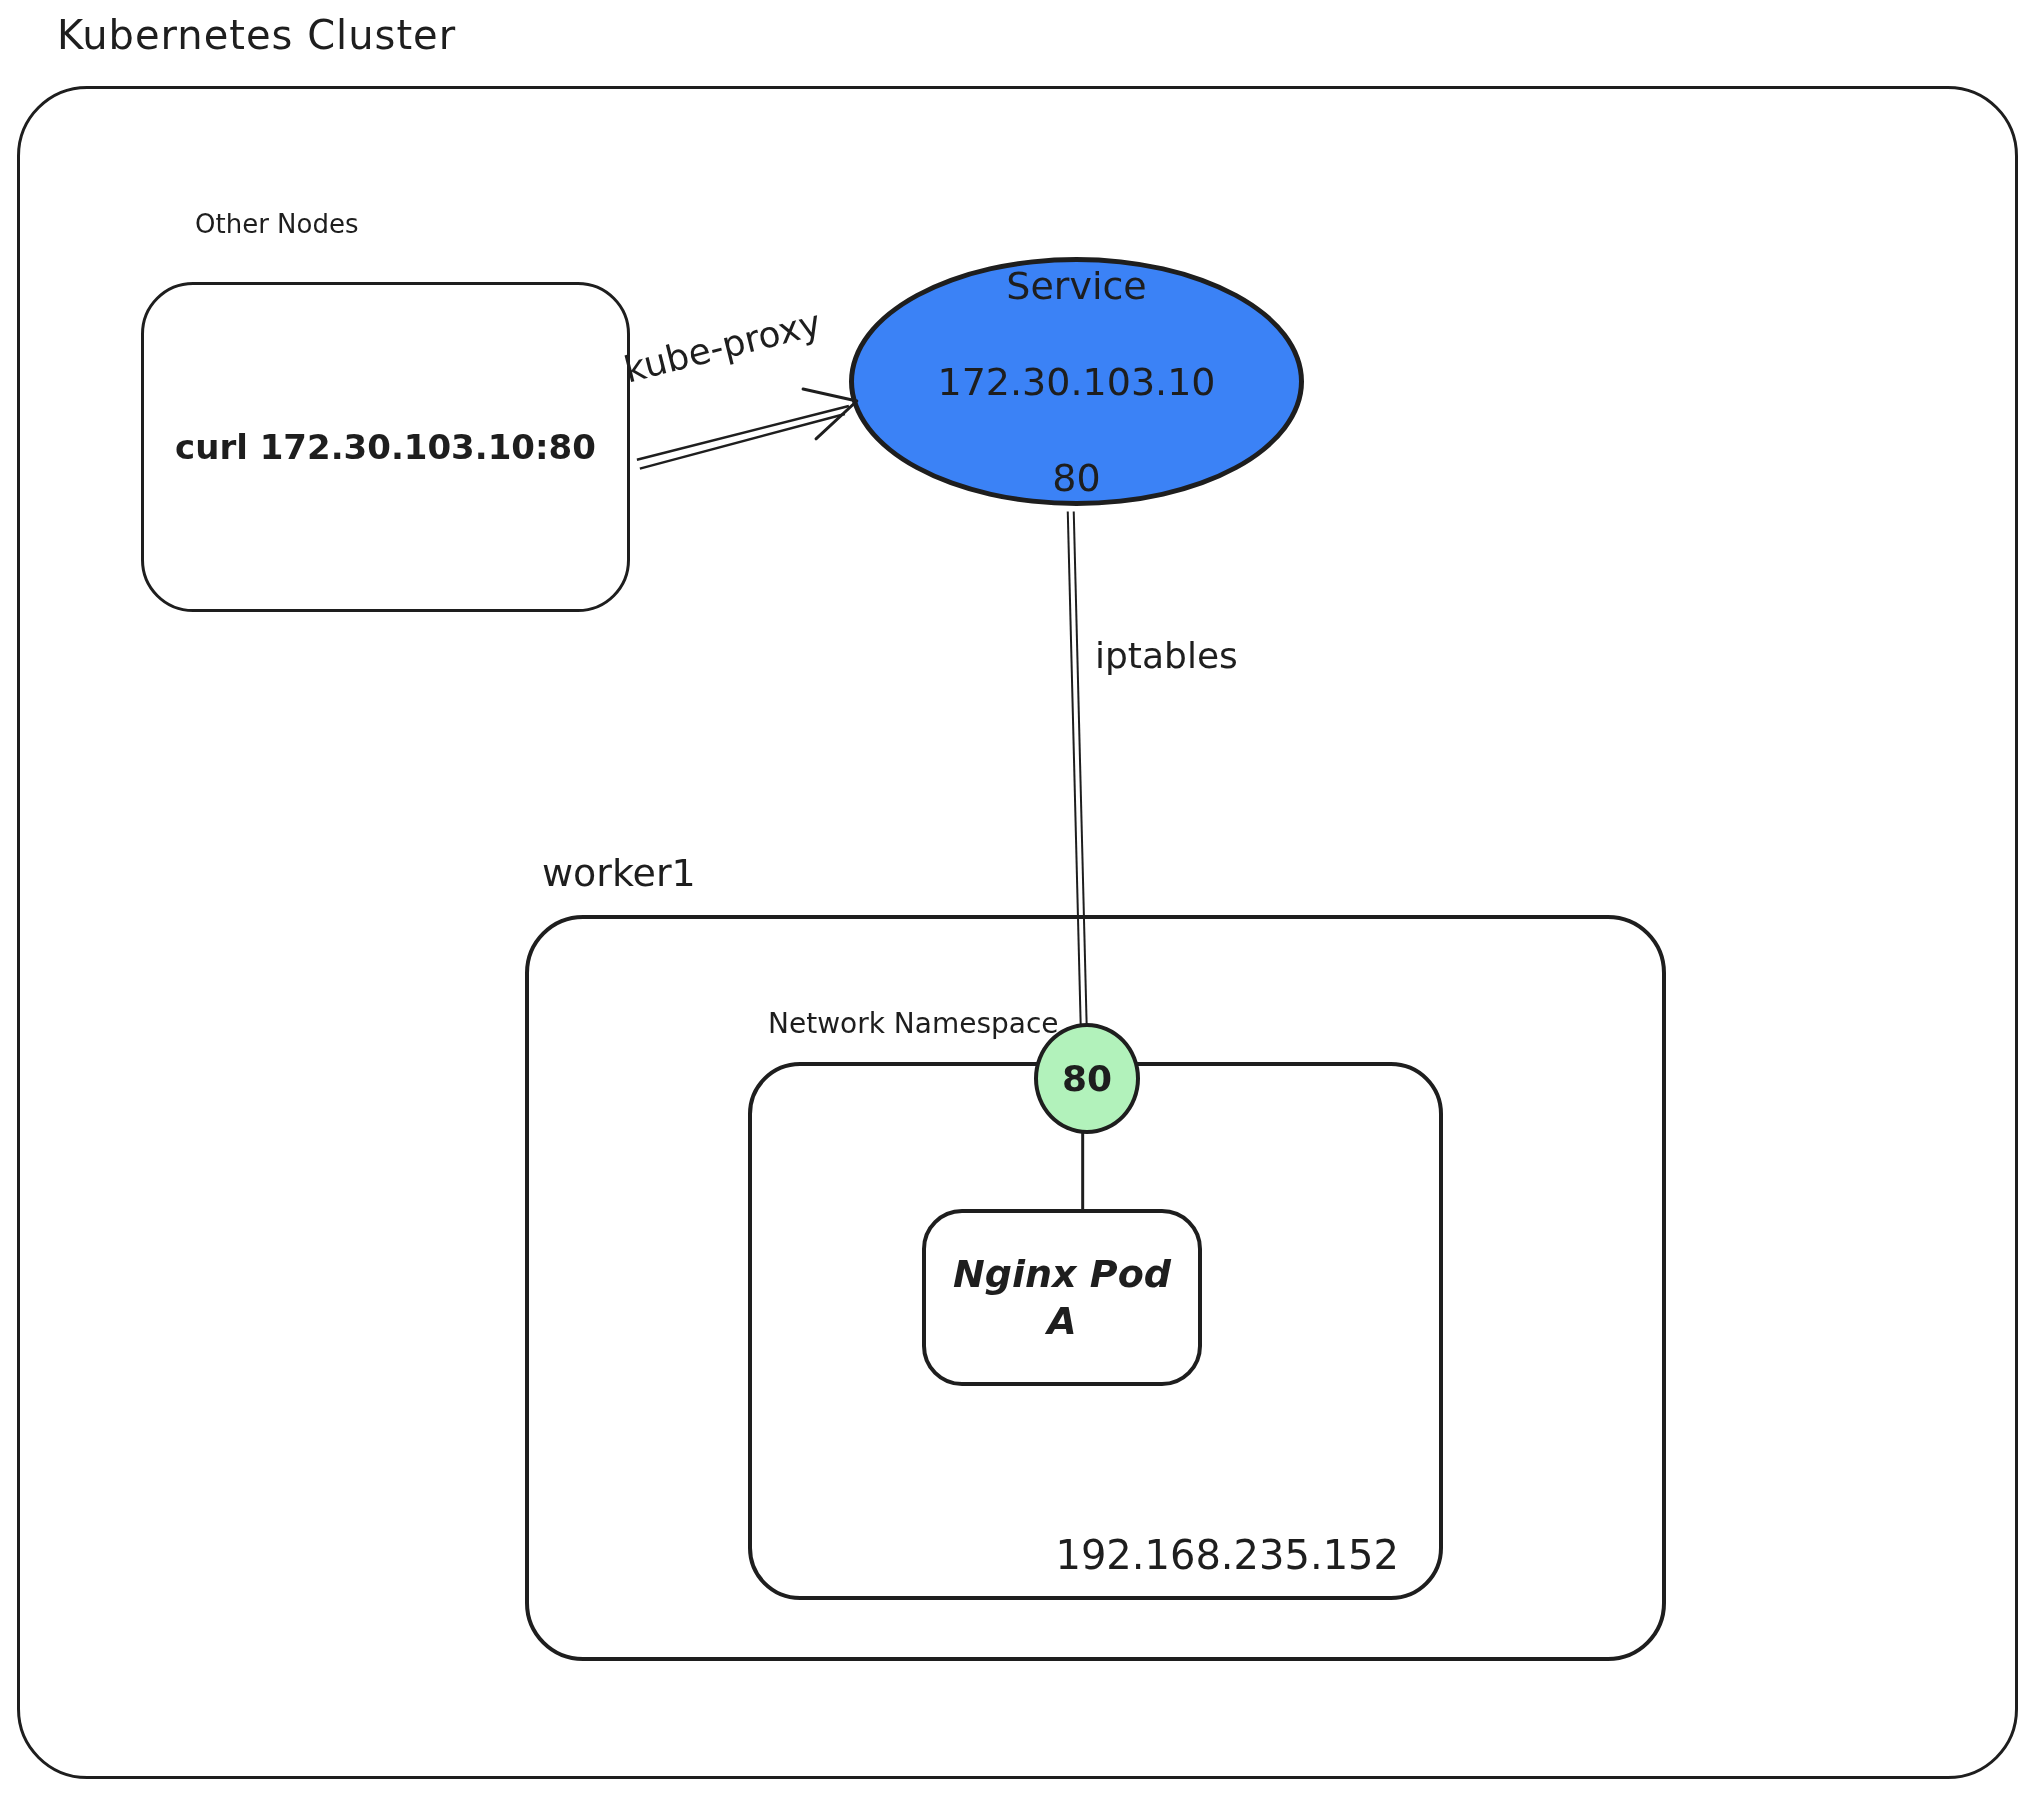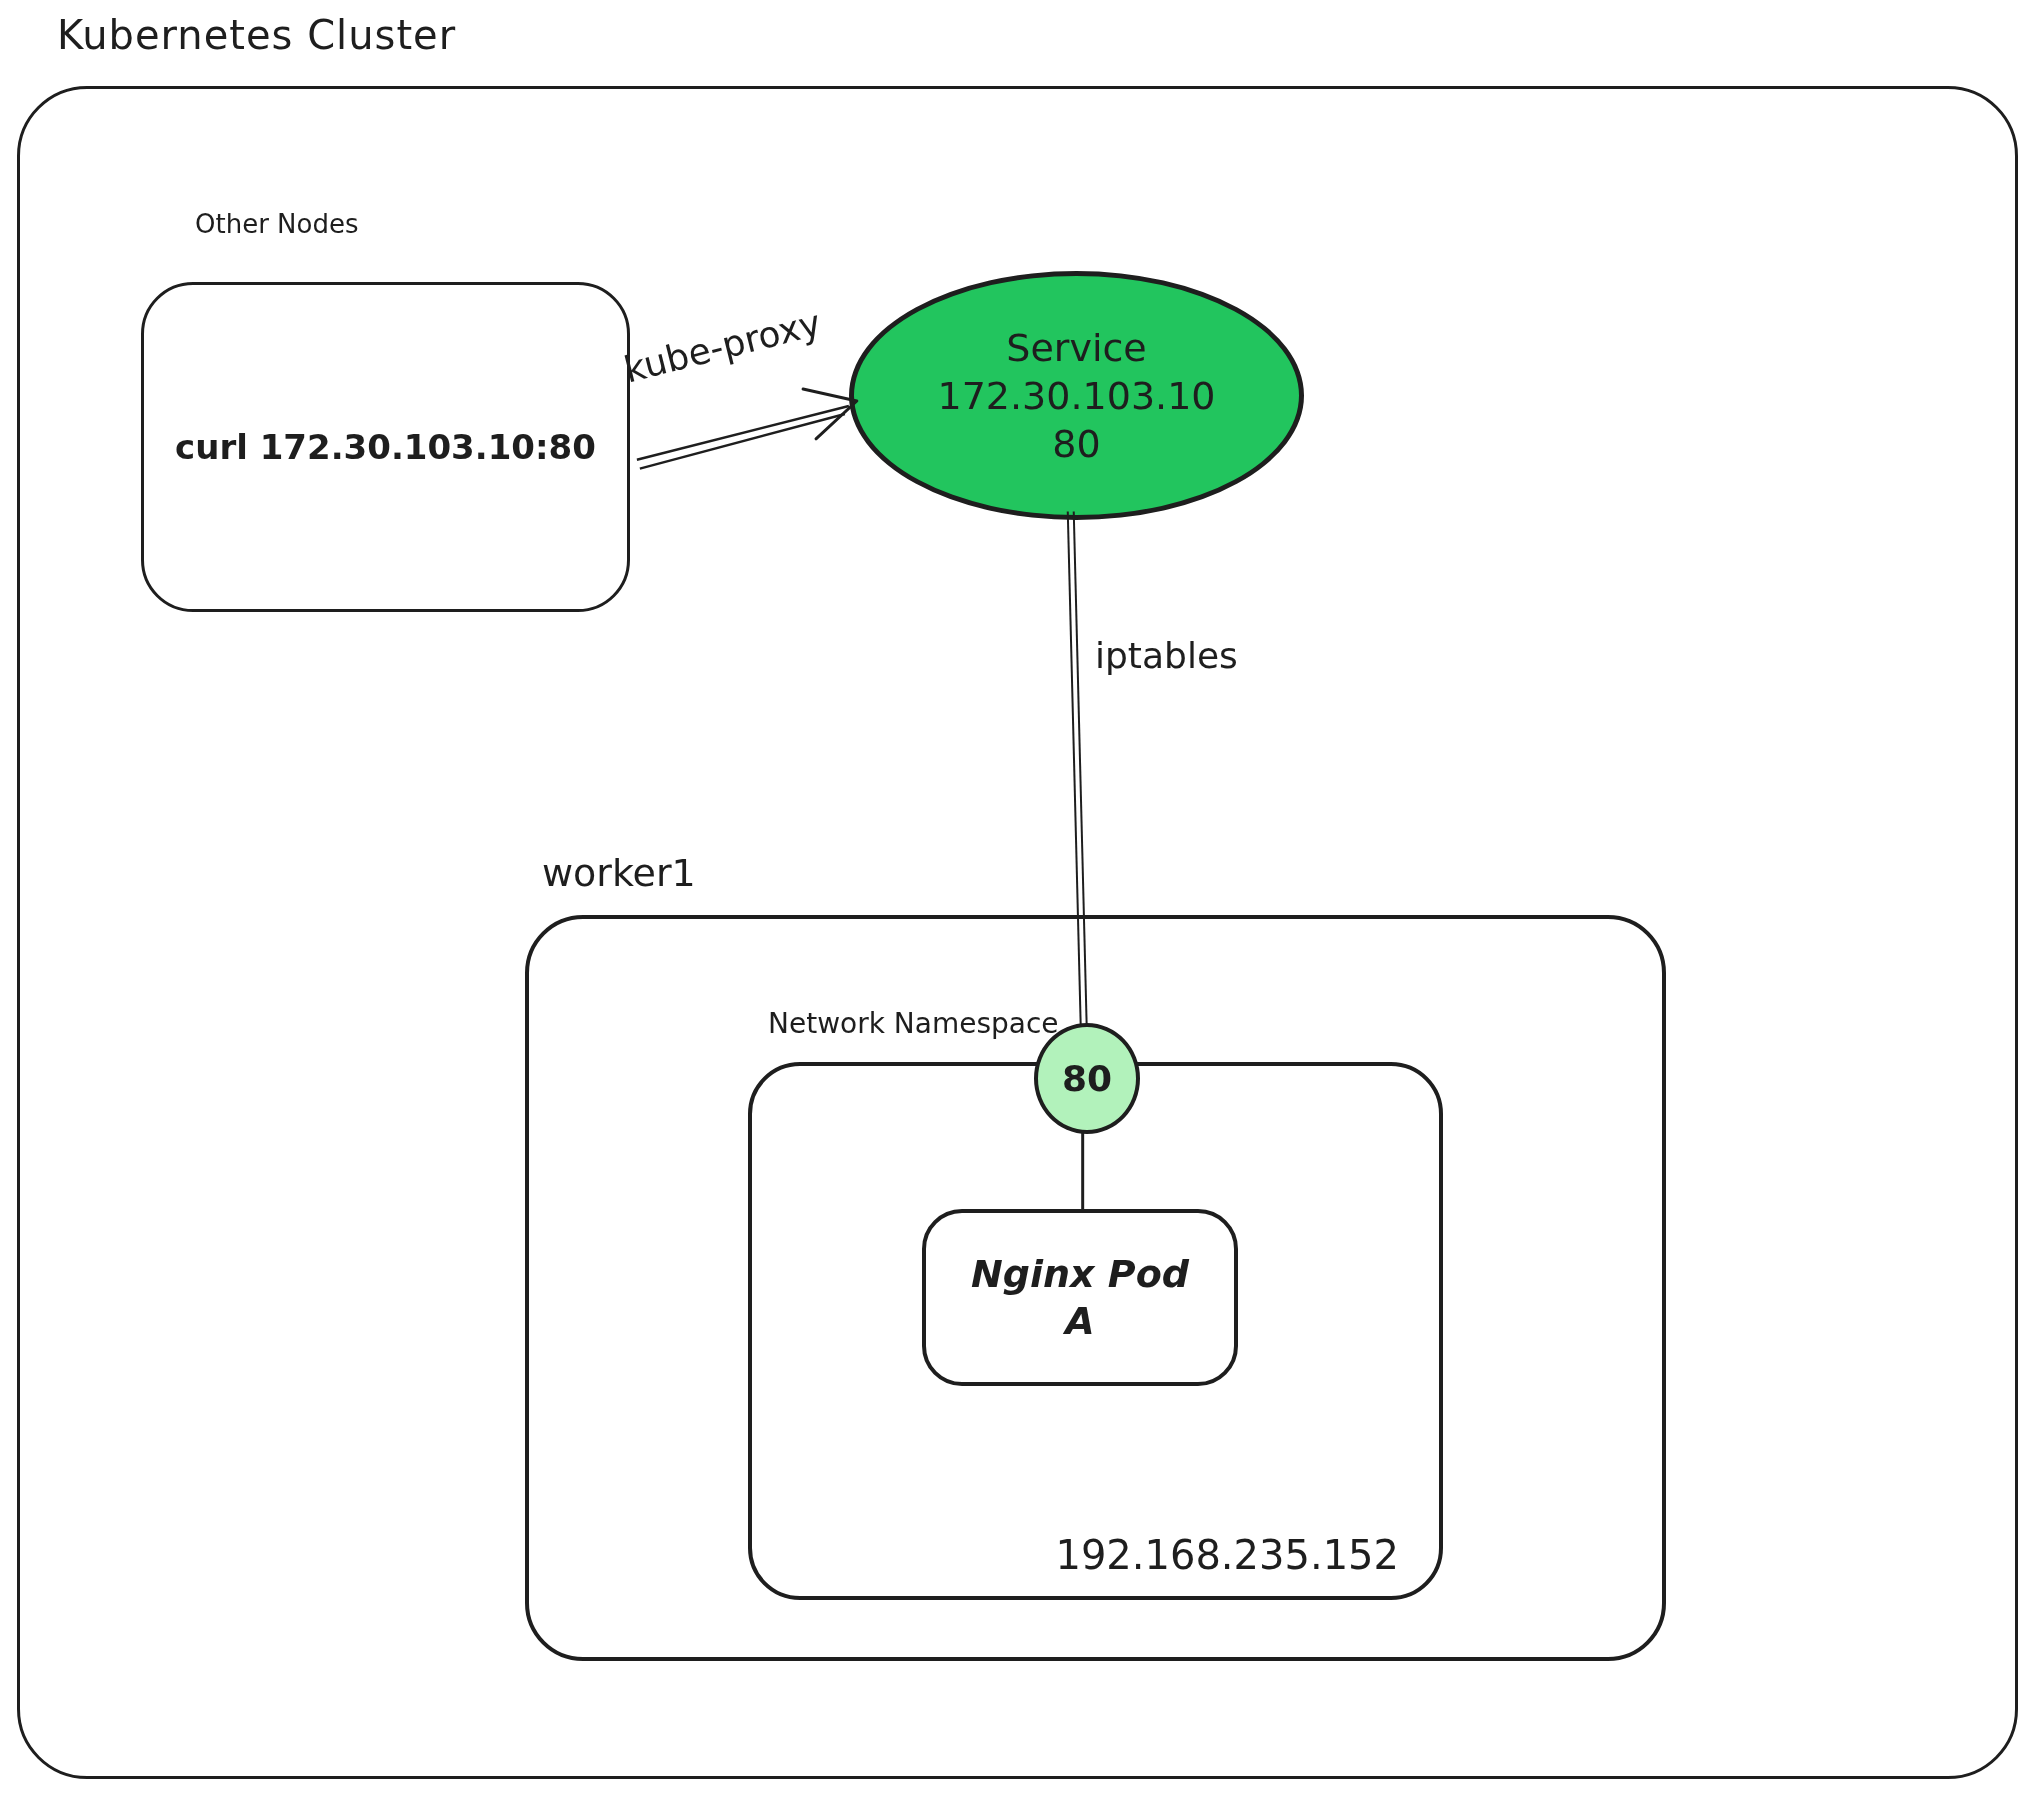--- a/index.html
+++ b/index.html
@@ -21,37 +21,37 @@
   #cluster-box{left:17px;top:86px;width:2001px;height:1693px;border-width:3px;border-radius:70px;}
   #diagram-title{left:57px;top:12px;font-size:40px;letter-spacing:1px;}
   #other-nodes-label{left:195px;top:209px;font-size:26px;}
   #other-nodes-box{left:141px;top:282px;width:489px;height:330px;border-radius:52px;background:#ffffff;}
   #other-nodes-box .cmd{font-size:34px;}
   #kube-proxy-label{
     left:625px;top:350px;font-size:36px;
     transform:rotate(-14deg);transform-origin:left center;
   }
   #service-ellipse{
-    left:849px;top:271px;width:445px;height:239px;
-    border:5.5px solid #1e1e1e;border-radius:50%;background:#22c55e;
-    font-size:38px;line-height:48px;
+    left:849px;top:257px;width:445px;height:239px;
+    border:5.5px solid #1e1e1e;border-radius:50%;background:#3b82f6;
+    font-size:38px;line-height:48px;gap:48px;
   }
   #iptables-note{left:1095px;top:629px;font-size:36px;line-height:53px;white-space:nowrap;}
   #worker1-label{left:542px;top:851px;font-size:38px;}
   #worker1-box{left:525px;top:915px;width:1141px;height:746px;border-width:4px;border-radius:58px;}
   #netns-label{left:768px;top:1007px;font-size:28px;}
   #netns-box{left:748px;top:1062px;width:695px;height:538px;border-width:4px;border-radius:52px;}
   #netns-ip-label{left:901px;top:1532px;width:498px;text-align:right;font-size:40px;}
   #port-badge{
     left:1034px;top:1023px;width:98px;height:103px;
     border:4.5px solid #1e1e1e;border-radius:50%;
     font-size:36px;font-weight:bold;z-index:5;
   }
   #nginx-pod-box{
-    left:922px;top:1209px;width:316px;height:177px;
+    left:922px;top:1209px;width:280px;height:177px;
     border-width:4px;border-radius:40px;background:#ffffff;
     font-size:38px;line-height:47px;font-style:italic;z-index:3;
   }
   #connector-svg{left:0;top:0;width:2038px;height:1800px;z-index:2;pointer-events:none;}
   svg line, svg path{stroke:#1e1e1e;fill:none;}
 </style>
 </head>
 <body>
 
 <div class="abs label" id="diagram-title">Kubernetes Cluster</div>

